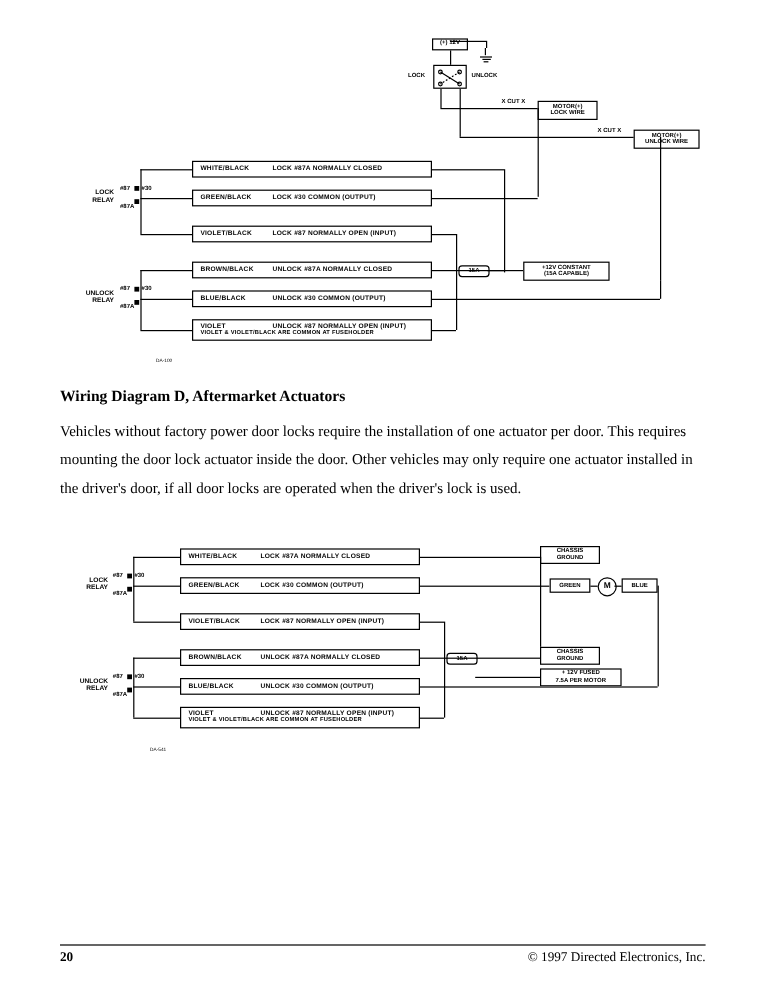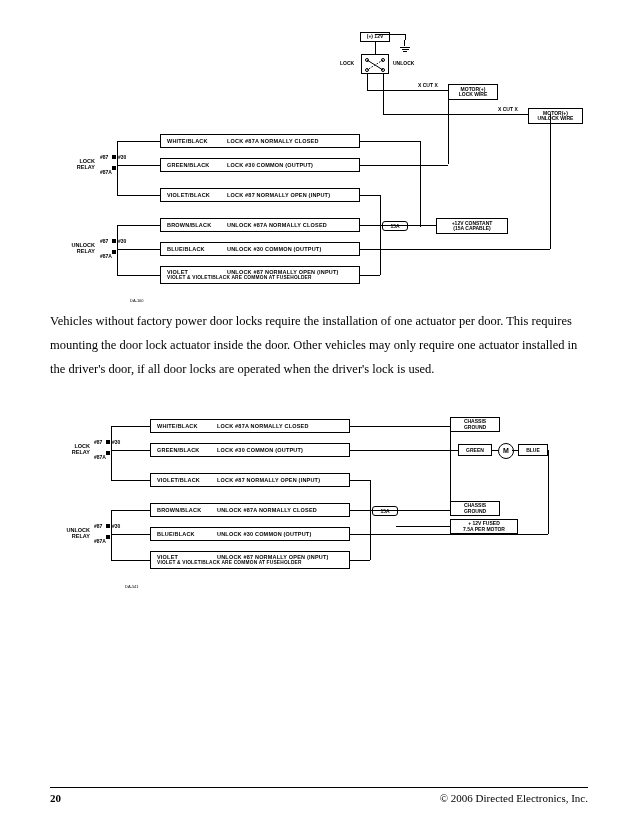--- a/index.html
+++ b/index.html
@@ -278,20 +278,21 @@
     <div class="wire h" style="left:310px; top:245px; width:20px;"></div>
 
     <div class="fuse" style="left:332px; top:191px;">15A</div>
     <div class="wire h" style="left:356px; top:195px; width:30px;"></div>
     <div class="small-box" style="left:386px; top:188px; width:72px; height:16px; white-space:pre-line;">+12V CONSTANT
 (15A CAPABLE)</div>
 
     <div class="figid" style="left:80px; top:268px;">DA-100</div>
   </div>
 
+  <div class="heading">Wiring Diagram D, Aftermarket Actuators</div>
   <p class="body-text">Vehicles without factory power door locks require the installation of one actuator per door. This requires mounting the door lock actuator inside the door. Other vehicles may only require one actuator installed in the driver's door, if all door locks are operated when the driver's lock is used.</p>
 
   <div class="diagram-zone" style="height:210px;">
 
     <div class="relay-lbl" style="left:10px; top:44px; width:30px; white-space:pre-line;">LOCK
 RELAY</div>
     <div class="pin-lbl" style="left:44px; top:40px;">#87</div>
     <div class="relay-pin" style="left:56px; top:41px;"></div>
     <div class="pin-lbl" style="left:62px; top:40px;">#30</div>
     <div class="relay-pin" style="left:56px; top:52px;"></div>
@@ -364,15 +365,15 @@
 GROUND</div>
     <div class="small-box" style="left:400px; top:120px; width:68px; height:15px; white-space:pre-line;">+ 12V FUSED
 7.5A PER MOTOR</div>
     <div class="wire h" style="left:346px; top:127px; width:54px;"></div>
 
     <div class="figid" style="left:75px; top:185px;">DA-541</div>
   </div>
 
   <div class="footer">
     <span class="pg">20</span>
-    <span>© 2006 Directed Electronics, Inc.</span>
+    <span>© 1997 Directed Electronics, Inc.</span>
   </div>
 </div>
 
 </body></html>

